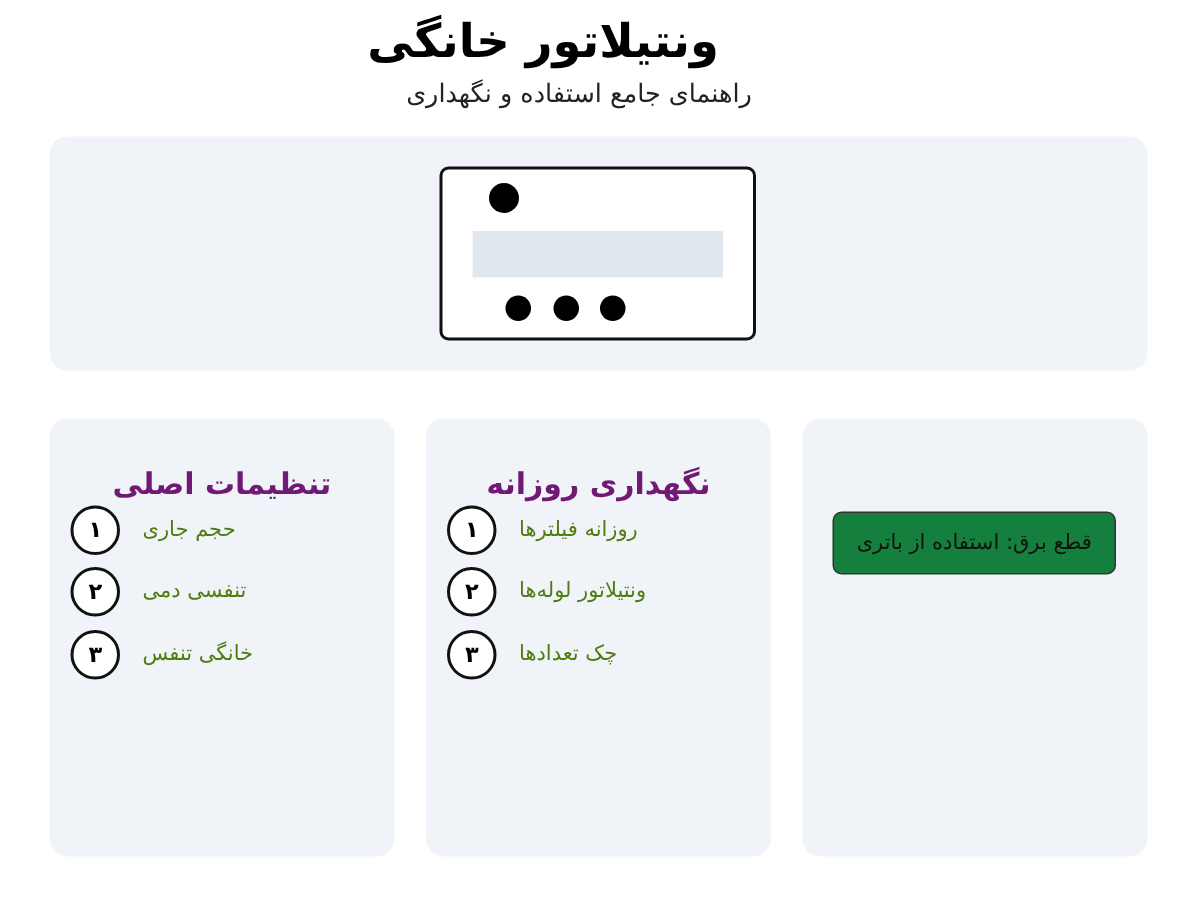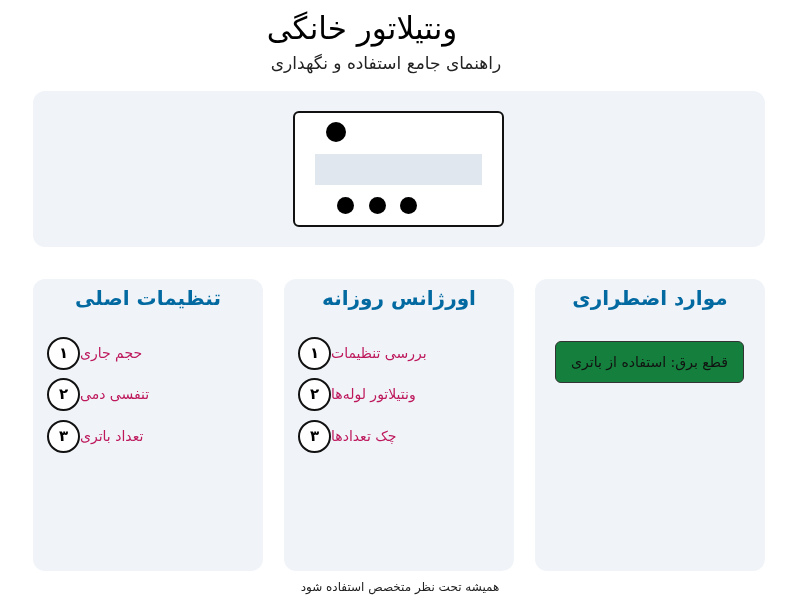--- a/index.html
+++ b/index.html
@@ -4,21 +4,21 @@
   <style>
     * { box-sizing: border-box; margin: 0; padding: 0; }
     html, body {
       width: 800px; height: 599px; background: #ffffff; overflow: hidden;
       font-family: "DejaVu Sans", "Liberation Sans", sans-serif; color: #111;
     }
     .page { position: relative; width: 800px; height: 599px; }
 
     .title {
       position: absolute; left: 0; top: 6px; width: 724px; text-align: center;
-      font-size: 31px; font-weight: normal; line-height: 44px; color: #000;
+      font-size: 31px; font-weight: bold; line-height: 44px; color: #000;
     }
     .subtitle {
       position: absolute; left: 0; top: 50px; width: 772px; text-align: center;
       font-size: 17px; line-height: 26px; color: #222;
     }
 
     .banner {
       position: absolute; left: 33px; top: 91px; width: 732px; height: 156px;
       background: #f0f4f8; border-radius: 12px;
     }
@@ -37,34 +37,34 @@
     .device .btn {
       position: absolute; top: 84px; width: 17px; height: 17px;
       border-radius: 50%; background: #000;
     }
 
     .card {
       position: absolute; top: 279px; width: 230px; height: 292px;
       background: #f0f4f8; border-radius: 12px;
     }
     .card-title {
-      position: absolute; left: 0; top: 4px; width: 100%; text-align: center;
-      font-size: 20px; font-weight: bold; line-height: 30px; color: #0369a1;
+      position: absolute; left: 0; top: 28px; width: 100%; text-align: center;
+      font-size: 20px; font-weight: bold; line-height: 30px; color: #701a75;
     }
     .step {
       position: absolute; left: 14px; height: 34px; display: flex; align-items: center;
       direction: ltr;
     }
     .step .num {
       width: 33px; height: 33px; border: 2px solid #111; border-radius: 50%;
       background: #fff; display: flex; align-items: center; justify-content: center;
       font-size: 15px; font-weight: bold; color: #000; flex: none;
     }
     .step .label {
-      font-size: 14px; color: #be185d; direction: rtl; white-space: nowrap;
+      margin-left: 15px; font-size: 14px; color: #4d7c0f; direction: rtl; white-space: nowrap;
     }
 
     .alert {
       position: absolute; left: 20px; width: 189px; height: 42px;
       background: #15803d; border: 1.5px solid #333; border-radius: 6px;
       display: flex; align-items: center; justify-content: center;
       font-size: 14px; color: #111; direction: rtl; white-space: nowrap;
     }
 
     .footer {
@@ -94,39 +94,37 @@
     <div class="step" style="top:57px">
       <div class="num">۱</div>
       <div class="label">حجم جاری</div>
     </div>
     <div class="step" style="top:98px">
       <div class="num">۲</div>
       <div class="label">تنفسی دمی</div>
     </div>
     <div class="step" style="top:140px">
       <div class="num">۳</div>
-      <div class="label">تعداد باتری</div>
+      <div class="label">خانگی تنفس</div>
     </div>
   </div>
 
   <div class="card" style="left:284px">
-    <div class="card-title" dir="rtl">اورژانس روزانه</div>
+    <div class="card-title" dir="rtl">نگهداری روزانه</div>
     <div class="step" style="top:57px">
       <div class="num">۱</div>
-      <div class="label">بررسی تنظیمات</div>
+      <div class="label">روزانه فیلترها</div>
     </div>
     <div class="step" style="top:98px">
       <div class="num">۲</div>
       <div class="label">ونتیلاتور لوله‌ها</div>
     </div>
     <div class="step" style="top:140px">
       <div class="num">۳</div>
       <div class="label">چک تعداد‌ها</div>
     </div>
   </div>
 
   <div class="card" style="left:535px">
-    <div class="card-title" dir="rtl">موارد اضطراری</div>
     <div class="alert" style="top:62px">قطع برق: استفاده از باتری</div>
   </div>
 
-  <div class="footer" dir="rtl">همیشه تحت نظر متخصص استفاده شود</div>
 </div>
 
 </body></html>

